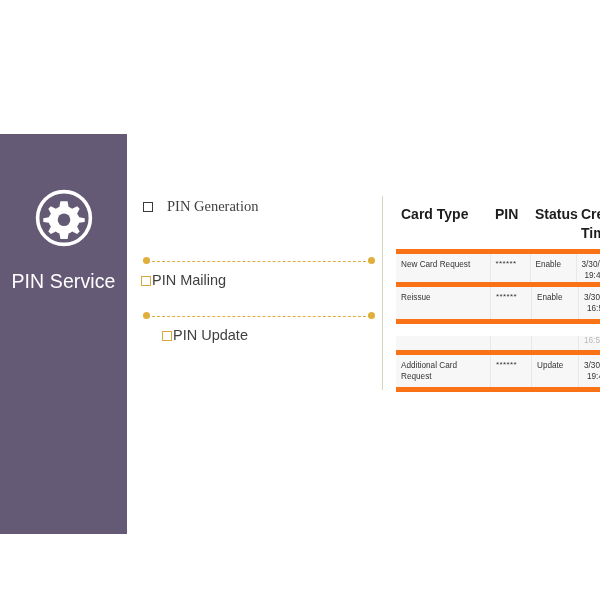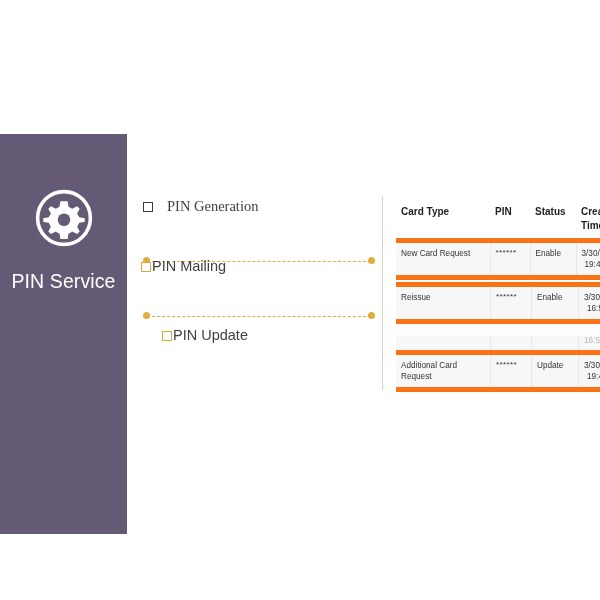--- a/index.html
+++ b/index.html
@@ -73,21 +73,21 @@
     top: 1px;
   }
   .box-glyph.gold {
     border-color: #d8a93a;
   }
   .gap-wide { width: 14px; display: inline-block; }
   .gap-none { width: 1px; display: inline-block; }
 
   
   #row-generation { position: absolute; left: 0;  top: 0px; font-family: Liberation Serif, serif; }
-  #row-mailing    { position: absolute; left: -2px; top: 60px; }
+  #row-mailing    { position: absolute; left: -2px; top: 74px; }
   #row-update     { position: absolute; left: -2px; top: 129px; padding-left: 21px; }
 
   
   .dash-connector {
     position: absolute;
     left: 0;
     width: 232px;
     height: 9px;
   }
   .dash-line {
@@ -140,21 +140,21 @@
     border: 5px solid #f97316;
     padding: 5px 5px;
     text-align: left;
     vertical-align: top;
     line-height: 1.35;
     font-weight: 400;
   }
   table.grid thead th {
     background: #ffffff;
     font-weight: bold;
-    font-size: 10px;
+    font-size: 14px;
     border-top: none;
     border-left: none;
     border-right: none;
     padding-top: 7px;
     padding-bottom: 6px;
     color: #1d1d1d;
   }
   table.grid tbody td {
     background: #f7f7f7;
     border-left: none;

